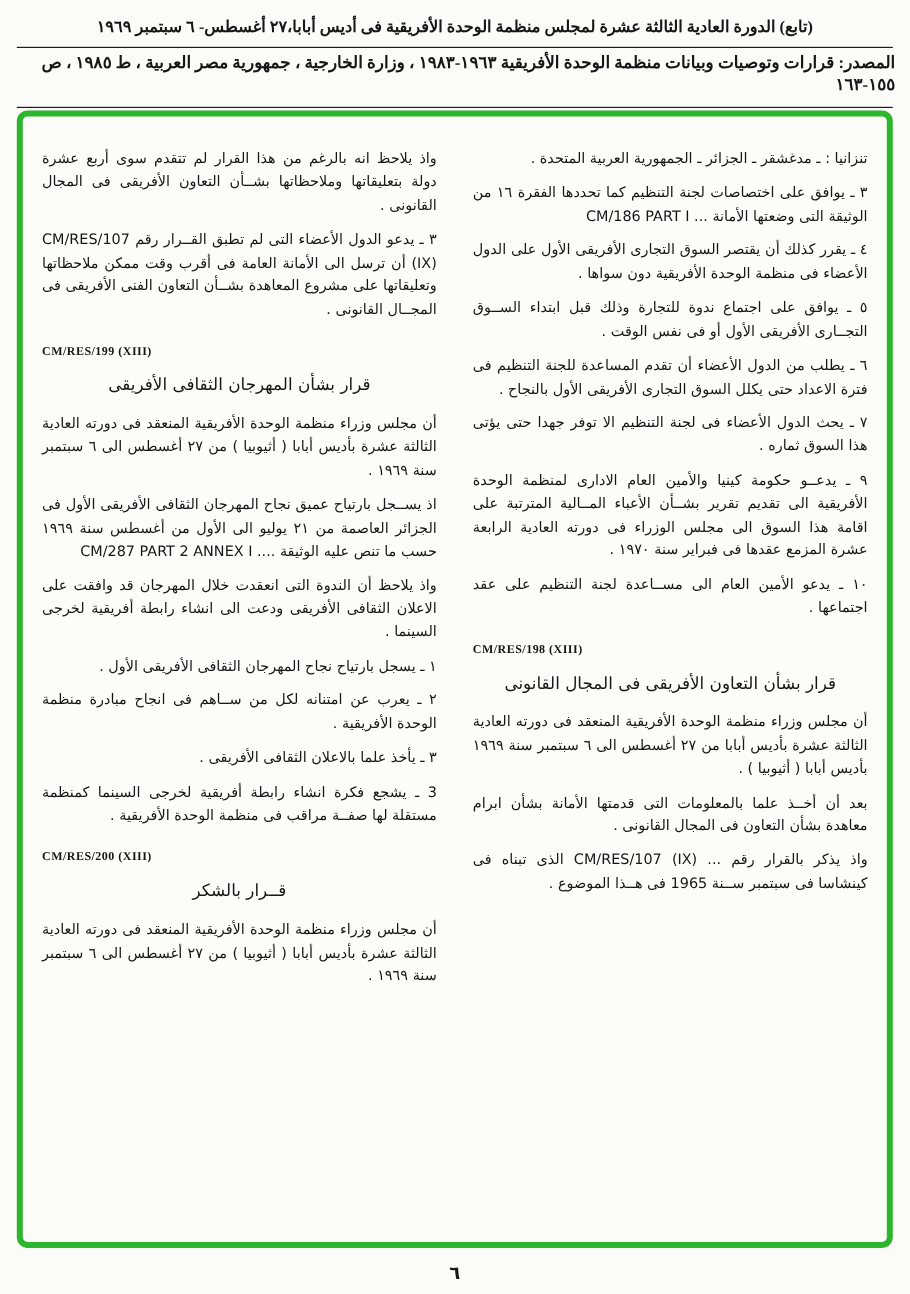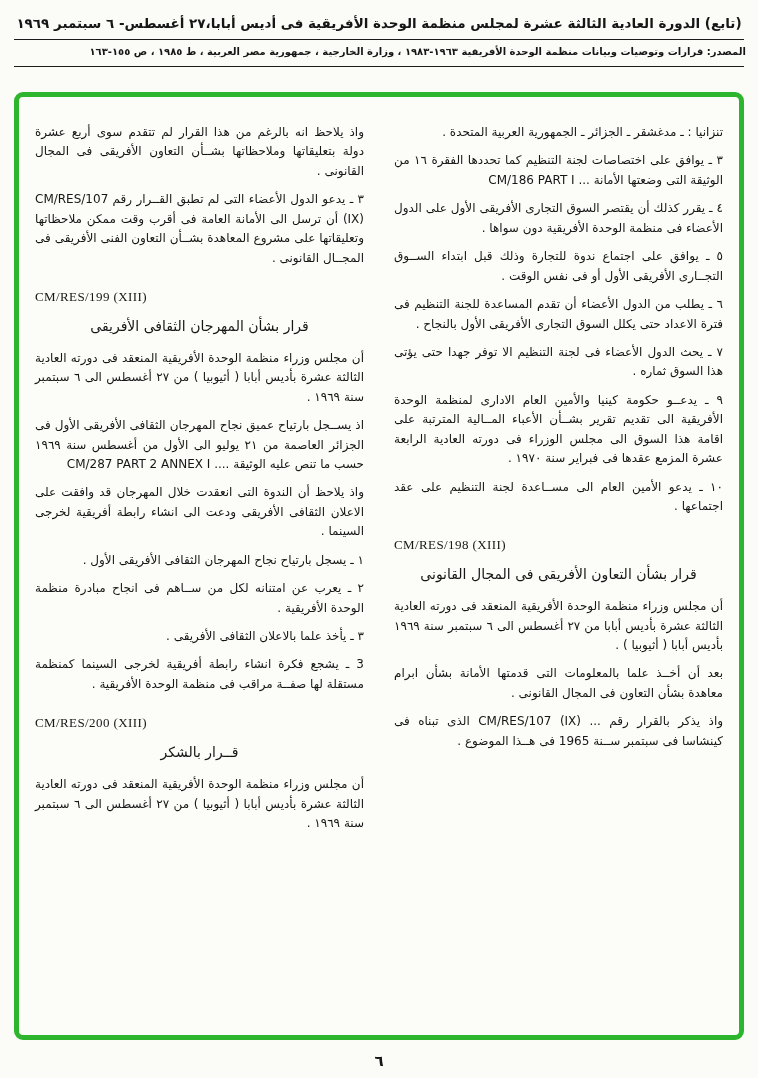--- a/index.html
+++ b/index.html
@@ -7,29 +7,29 @@
     width:758px;height:1078px;
     background:#fbfbf8;
     font-family:"DejaVu Sans", sans-serif;
     color:#161616;
     position:relative;
     overflow:hidden;
   }
   .page{position:relative;width:758px;height:1078px;}
 
   
-  .header{direction:rtl;padding:14px 10px 0;}
+  .header{direction:rtl;padding:14px 10px 0;font-family:Liberation Serif, serif;}
   .header-title{
     text-align:center;font-weight:bold;font-size:13.5px;line-height:1.4;
   }
   .rule{
     border:none;border-top:1.6px solid #1c1c1c;margin:6px 4px 0;
   }
   .header-source{
-    direction:rtl;text-align:right;font-size:10px;font-weight:bold;
+    direction:rtl;text-align:right;font-size:14px;font-weight:bold;
     padding:5px 2px 2px;line-height:1.3;
   }
 
   
   .frame{
     position:absolute;left:14px;right:14px;top:92px;bottom:38px;
     border:5px solid #2db52d;border-radius:9px;
     box-sizing:border-box;
     padding:14px 16px;
     overflow:hidden;
@@ -37,21 +37,21 @@
   }
   .columns{display:flex;direction:rtl;gap:30px;height:100%;}
   .col{
     flex:1;direction:rtl;text-align:justify;
     font-size:12px;line-height:1.62;margin-top:12px;
   }
   .para{margin:0 0 9px;}
   .code{
     direction:ltr;text-align:left;
     font-family:"Liberation Serif", serif;
-    font-size:13px;font-weight:400;letter-spacing:.4px;
+    font-size:10px;font-weight:700;letter-spacing:.4px;
     margin:18px 0 8px;
   }
   .heading{
     text-align:center;font-weight:normal;font-size:14px;
     margin:6px 0 11px;
   }
 
   
   .page-number{
     position:absolute;bottom:8px;left:0;width:100%;

